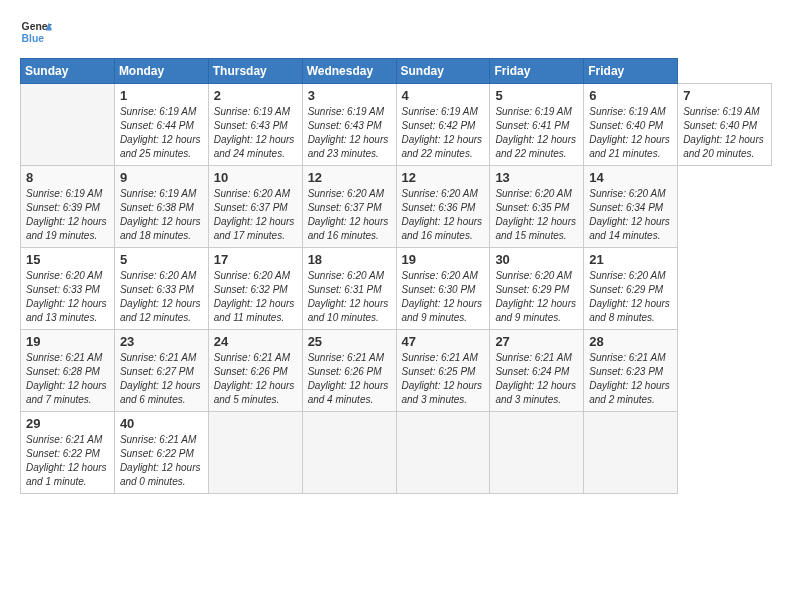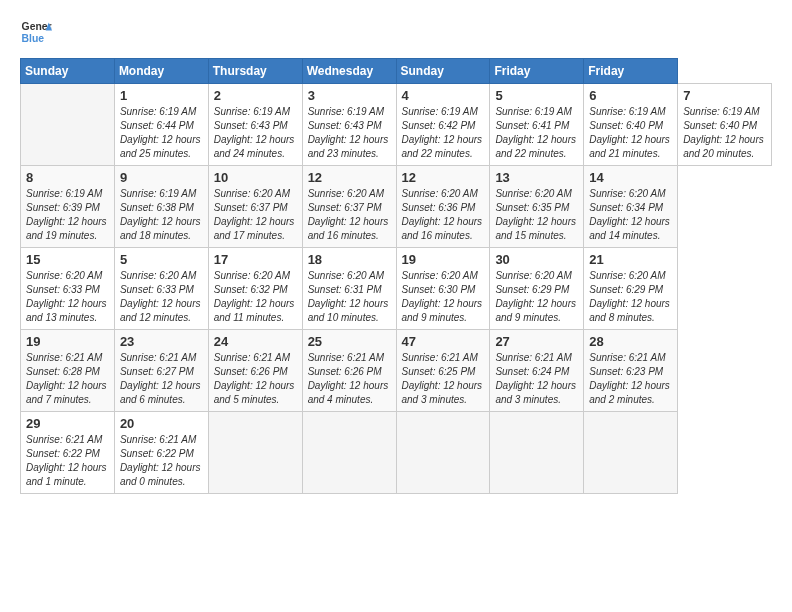--- a/index.html
+++ b/index.html
@@ -235,21 +235,21 @@
             <span class="day-num">28</span>
             <div class="day-info">Sunrise: 6:21 AM<br>Sunset: 6:23 PM<br>Daylight: 12 hours and 2 minutes.</div>
           </td>
         </tr>
         <tr>
           <td>
             <span class="day-num">29</span>
             <div class="day-info">Sunrise: 6:21 AM<br>Sunset: 6:22 PM<br>Daylight: 12 hours and 1 minute.</div>
           </td>
           <td>
-            <span class="day-num">20</span>
+            <span class="day-num">40</span>
             <div class="day-info">Sunrise: 6:21 AM<br>Sunset: 6:22 PM<br>Daylight: 12 hours and 0 minutes.</div>
           </td>
           <td class="empty"></td>
           <td class="empty"></td>
           <td class="empty"></td>
           <td class="empty"></td>
           <td class="empty"></td>
         </tr>
       </tbody>
   </table>

